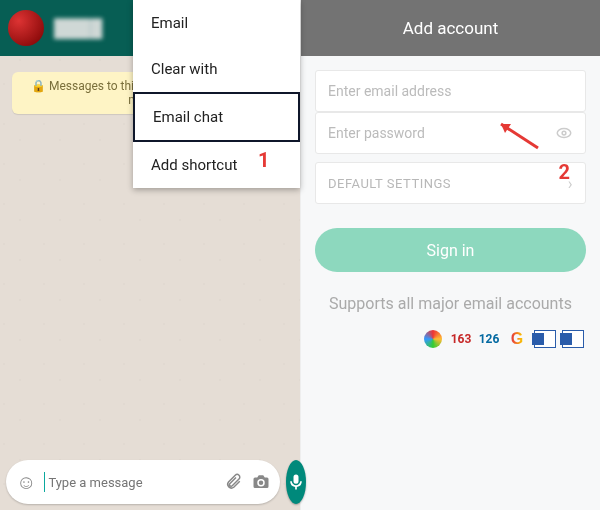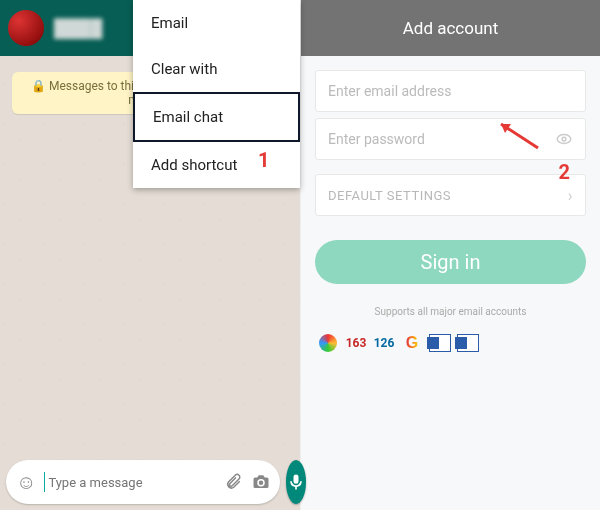--- a/index.html
+++ b/index.html
@@ -25,29 +25,29 @@
 .input-bar{position:relative;z-index:2;display:flex;align-items:center;padding:6px;gap:6px}
 .msgbox{flex:1;background:#fff;border-radius:22px;height:44px;display:flex;align-items:center;padding:0 10px;box-shadow:0 1px 2px rgba(0,0,0,0.2)}
 .msgbox .emoji{color:#888;font-size:20px;margin-right:8px}
 .msgbox .cursor{width:1px;height:20px;background:#0aa89e;margin-right:3px}
 .msgbox input{border:none;outline:none;flex:1;font-size:13px;color:#999;background:transparent}
 .msgbox .attach,.msgbox .cam{color:#888;font-size:18px;margin-left:10px}
 .mic{width:44px;height:44px;border-radius:50%;background:#00897b;display:flex;align-items:center;justify-content:center;color:#fff;box-shadow:0 1px 2px rgba(0,0,0,0.3)}
 .right{width:300px;height:510px;background:#f7f8f9;display:flex;flex-direction:column;border-left:1px solid #eee;position:relative}
 .r-header{height:56px;background:#737373;display:flex;align-items:center;justify-content:center;color:#fff;font-size:17px}
 .r-body{padding:14px;display:flex;flex-direction:column}
-.field{background:#fff;border:1px solid #e8e8e8;border-radius:3px;height:42px;display:flex;align-items:center;padding:0 12px;margin-bottom:6px;color:#bbb;font-size:14px}
+.field{background:#fff;border:1px solid #e8e8e8;border-radius:3px;height:42px;display:flex;align-items:center;padding:0 12px;color:#bbb;font-size:14px}
 .field .eye{margin-left:auto;color:#ccc}
 .arrow-red{position:absolute;top:118px;left:192px;z-index:5}
 .settings{background:#fff;border:1px solid #e8e8e8;border-radius:3px;height:42px;display:flex;align-items:center;padding:16px 12px;margin:8px 0 2px;color:#b8b8b8;font-size:13px;letter-spacing:0.5px}
 .chev{margin-left:auto;color:#ccc;font-size:16px}
 .marker2{position:absolute;top:160px;right:30px;z-index:5;font-weight:bold;font-size:20px;color:#e53935}
-.signin{margin-top:22px;height:44px;border-radius:22px;background:#8dd8be;color:#fff;display:flex;align-items:center;justify-content:center;font-size:20px}
-.supports{text-align:center;color:#aaa;font-size:10px;margin-top:22px}
-.providers{display:flex;justify-content:flex-start;gap:2px;margin-top:16px}
+.signin{margin-top:22px;height:44px;border-radius:22px;background:#8dd8be;color:#fff;display:flex;align-items:center;justify-content:center;font-size:16px}
+.supports{text-align:center;color:#aaa;font-size:16px;margin-top:22px}
+.providers{display:flex;justify-content:flex-end;gap:2px;margin-top:16px}
 .prov{width:26px;height:20px;display:flex;align-items:center;justify-content:center;font-size:12px;font-weight:bold}
 .p-qq{background:conic-gradient(#e33,#fb3,#3c3,#39f,#e33);border-radius:50%;width:18px;height:18px}
 .p-163{color:#c62828}
 .p-126{color:#0369a1}
 .p-g{font-family:Arial;font-size:16px;background:linear-gradient(90deg,#4285F4,#EA4335,#FBBC05,#34A853);-webkit-background-clip:text;color:transparent;font-weight:bold}
 .p-out{width:22px;height:18px;background:#fff;border:1px solid #2a5caa;position:relative}
 .p-out::after{content:"";position:absolute;left:-3px;top:2px;width:12px;height:12px;background:#2a5caa}
 .p-ex{width:22px;height:18px;background:#fff;border:1px solid #2a5caa;position:relative}
 .p-ex::after{content:"";position:absolute;left:-3px;top:2px;width:12px;height:12px;background:#2a5caa}
 svg{display:block}

